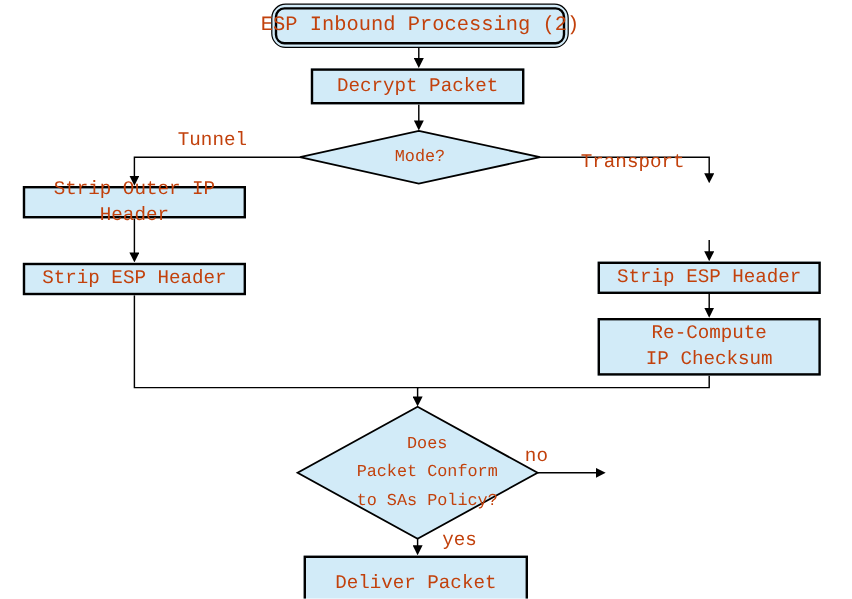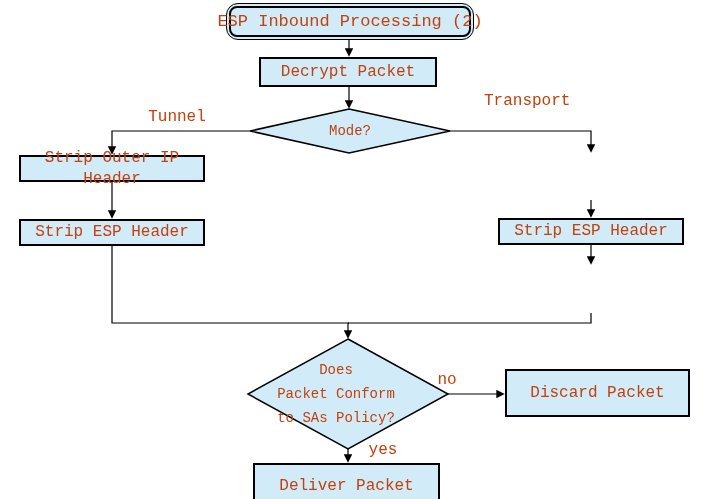--- a/index.html
+++ b/index.html
@@ -109,32 +109,33 @@
 
   <div class="node" style="left: 19px; top: 155px; width: 186px; height: 27px; background-color: rgb(210, 235, 248);">Strip Outer IP Header</div>
 
   <div class="node" style="left: 259px; top: 57px; width: 178px; height: 30px; background-color: rgb(210, 235, 248);">Decrypt Packet</div>
 
   <div class="node" style="left: 19px; top: 219px; width: 186px; height: 27px; background-color: rgb(210, 235, 248);">Strip ESP Header</div>
 
 
   <div class="node" style="left: 498px; top: 218px; width: 186px; height: 27px; background-color: rgb(210, 235, 248);">Strip ESP Header</div>
 
+  <div class="node" style="left: 498px; top: 265px; width: 186px; height: 48px; background-color: rgb(210, 235, 248);">Re-Compute
+IP Checksum</div>
 
-  <div class="node" style="left: 505px; top: 369px; width: 185px; height: 48px; background-color: rgb(210, 235, 248);">Discard Packet</div>
 
   <div class="node" style="left: 253px; top: 463px; width: 187px; height: 47px; background-color: rgb(210, 235, 248);">Deliver Packet</div>
 
   <div class="diamond-label" style="left:280px; top:112px; width:140px; height:38px;">Mode?</div>
 
-  <div class="diamond-label" style="left:256px; top:352px; width:160px; height:84px;">Does
+  <div class="diamond-label" style="left:276px; top:352px; width:160px; height:84px;">Does
 Packet Conform
 to SAs Policy?</div>
 
   <div class="edge-label" style="left:147px; top:108px; width:60px;">Tunnel</div>
 
-  <div class="edge-label" style="left:484px; top:92px; width:70px;">Transport</div>
+  <div class="edge-label" style="left:484px; top:126px; width:70px;">Transport</div>
 
   <div class="edge-label" style="left:432px; top:371px; width:30px;">no</div>
 
   <div class="edge-label" style="left:364px; top:441px; width:38px;">yes</div>
 
 </div>
 
 </body></html>

